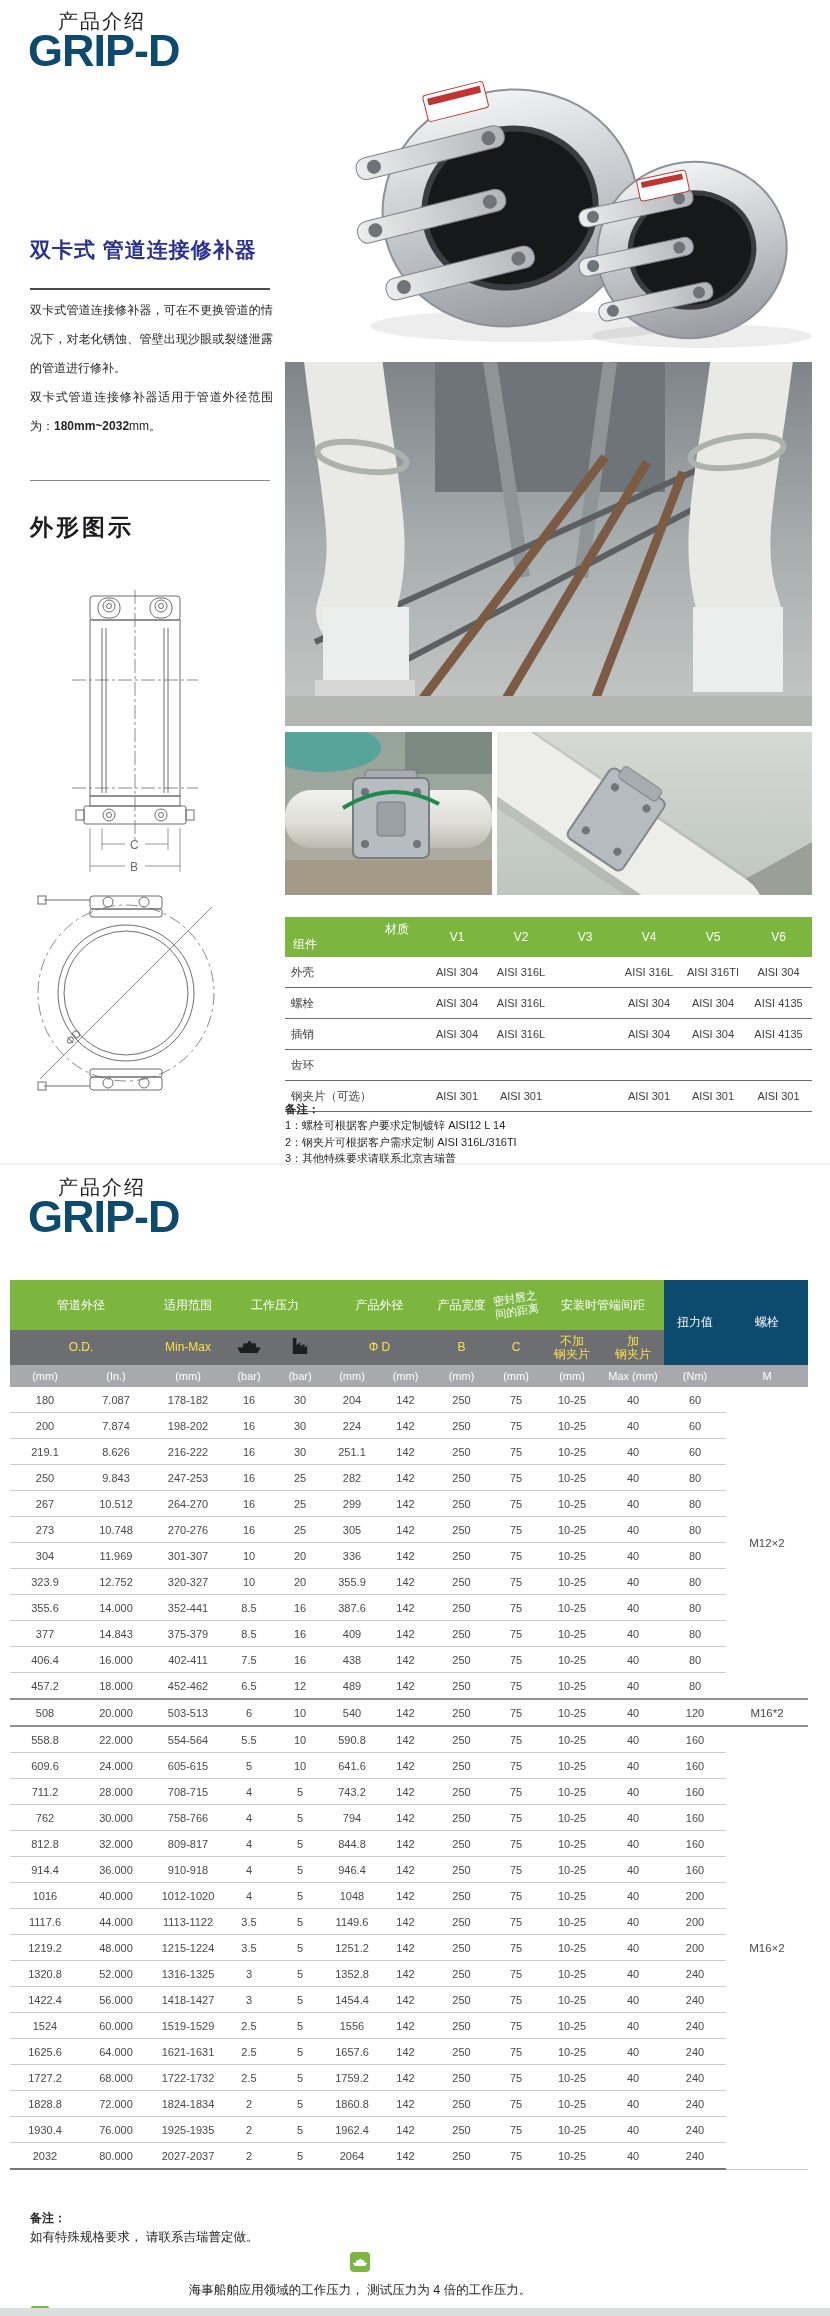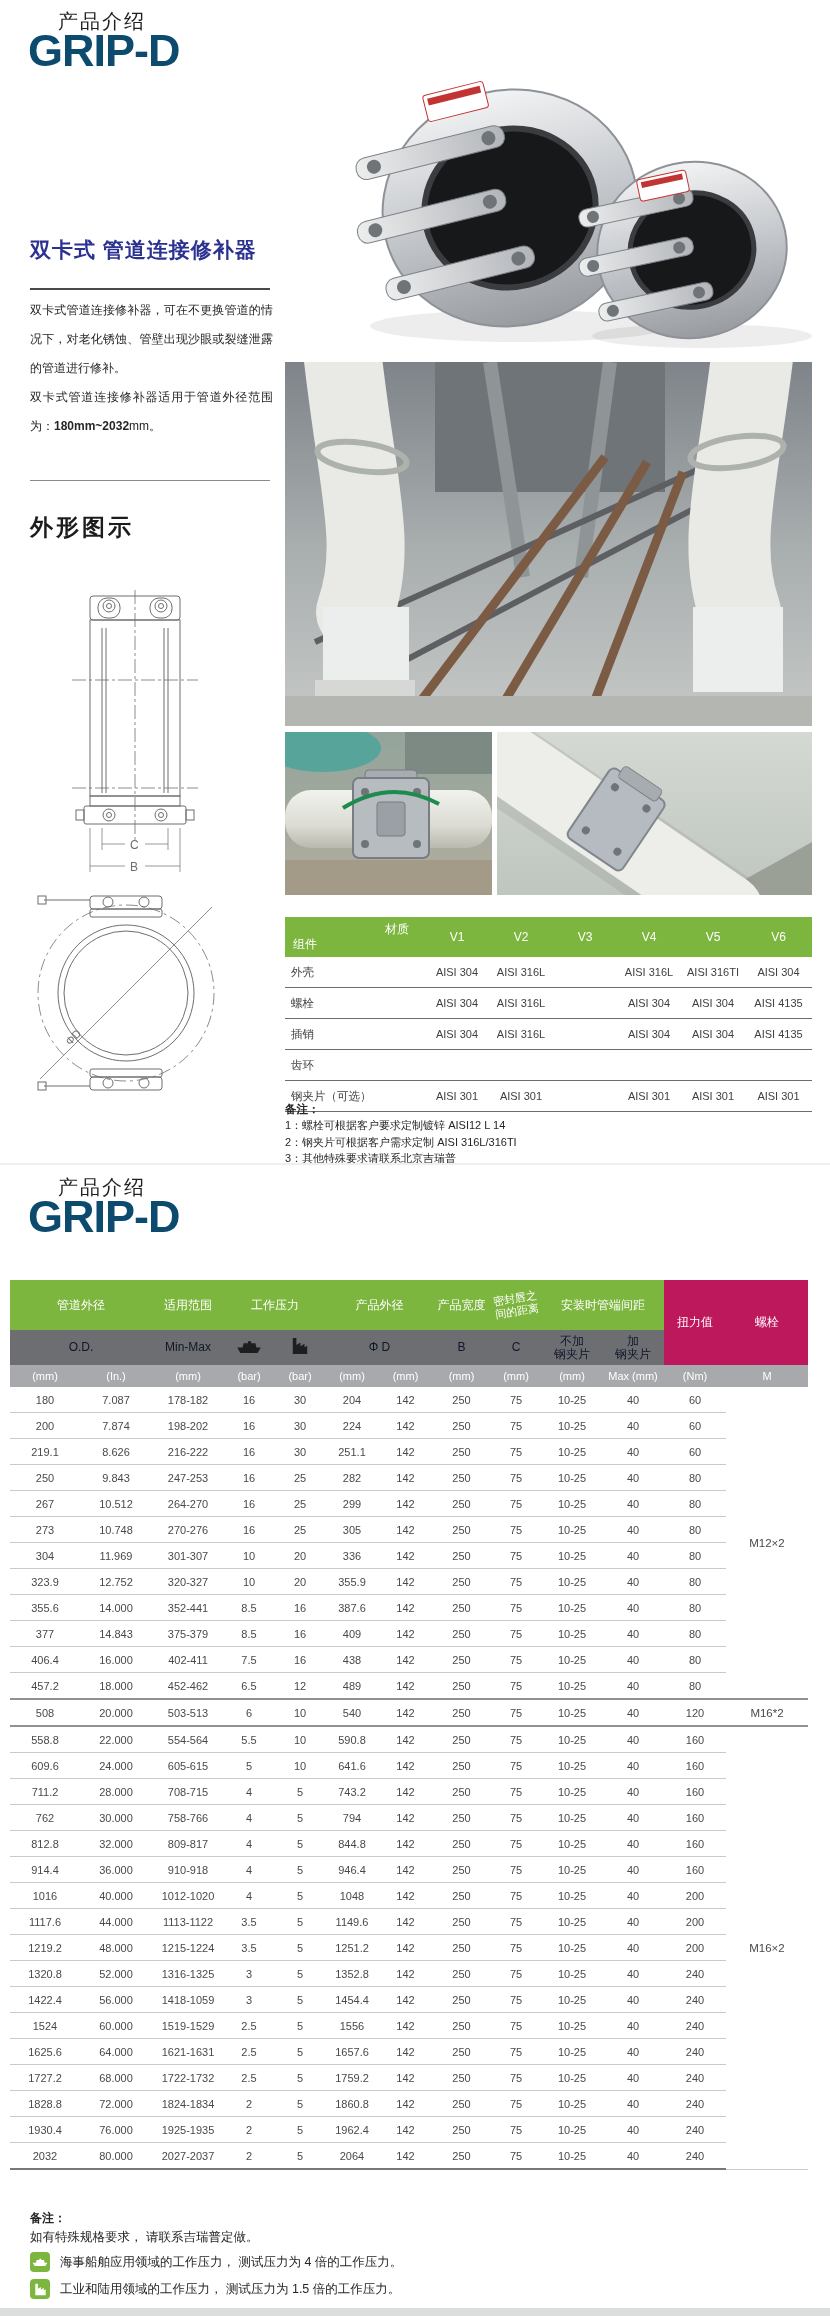--- a/index.html
+++ b/index.html
@@ -25,23 +25,23 @@
   .materials tbody td.mlabel{text-align:left;padding-left:6px;font-size:11.5px;}
   .corner{position:relative;background-image:linear-gradient(to bottom right,transparent calc(50% - 1px),rgba(255,255,255,.85) calc(50% - 1px),rgba(255,255,255,.85) calc(50% + 1px),transparent calc(50% + 1px));}
   .corner .cm{position:absolute;top:4px;right:16px;font-size:12px;}
   .corner .cc{position:absolute;bottom:4px;left:8px;font-size:12px;}
   .notes-title{font-size:11.5px;font-weight:700;color:#262626;}
   .notes-line{font-size:11px;color:#262626;line-height:16.5px;}
   
   .spec{width:798px;}
   .spec th,.spec td{padding:0;}
   .spec .h1 th{background:#7cb63e;color:#fff;font-size:12px;font-weight:400;height:50px;vertical-align:middle;}
-  .spec .h2 th{background:#6d6e71;color:#0f172a;font-size:12px;font-weight:400;height:35px;vertical-align:middle;line-height:13px;}
+  .spec .h2 th{background:#6d6e71;color:#fde047;font-size:12px;font-weight:400;height:35px;vertical-align:middle;line-height:13px;}
   .spec .h3 th{background:#a7a9ac;color:#fff;font-size:11px;font-weight:400;height:22px;vertical-align:middle;}
-  .spec th.green-span{background:#be185d;color:#fff;vertical-align:middle;font-size:12px;}
+  .spec th.green-span{background:#0c4a6e;color:#fff;vertical-align:middle;font-size:12px;}
   .tilt{display:inline-block;transform:rotate(-9deg);font-size:11px;line-height:12.5px;}
   .spec tbody td{font-size:11px;color:#48494b;text-align:center;height:25px;border-bottom:1px solid #c9cacc;background:#fff;}
   .spec tbody td.bolt-cell{font-size:11.5px;border-bottom:1px solid #c9cacc;text-align:center;}
   .spec tbody tr.group-start td{border-top:2px solid #8f9194;}
   .spec tbody tr:last-child td{border-bottom:2px solid #77787b;}
   
   .f-title{font-size:12px;font-weight:700;color:#262626;}
   .f-line{font-size:12.5px;color:#262626;}
   .icon-line{display:flex;align-items:center;gap:10px;}
   .chip{width:20px;height:20px;border-radius:4px;background:#7cb63e;display:flex;align-items:center;justify-content:center;flex:0 0 20px;}
@@ -737,21 +737,21 @@
           <td>142</td>
           <td>250</td>
           <td>75</td>
           <td>10-25</td>
           <td>40</td>
           <td>240</td>
         </tr>
         <tr>
           <td>1422.4</td>
           <td>56.000</td>
-          <td>1418-1059</td>
+          <td>1418-1427</td>
           <td>3</td>
           <td>5</td>
           <td>1454.4</td>
           <td>142</td>
           <td>250</td>
           <td>75</td>
           <td>10-25</td>
           <td>40</td>
           <td>240</td>
         </tr>
@@ -838,21 +838,21 @@
           <td>10-25</td>
           <td>40</td>
           <td>240</td>
         </tr>
       </tbody>
   </table>
 
   <div class="abs" style="left:30px;top:2210px;width:660px;">
     <div class="f-title">备注：</div>
     <div class="f-line" style="margin-top:2px;">如有特殊规格要求， 请联系吉瑞普定做。</div>
-    <div class="icon-line" style="margin-top:6px;">
+    <div class="icon-line" style="margin-top:6px;flex-direction:column;">
       <span class="chip">
           <svg width="16" height="10" viewBox="0 0 24 14">
             <path fill="#ffffff" d="M6 8 L7 4 L11 4 L11 2 L14 2 L14 4 L18 4 L19 8 L23 8 L20 13 L4 13 L1 8 Z"></path>
           </svg>
         </span>
       <span class="icon-text">海事船舶应用领域的工作压力， 测试压力为 4 倍的工作压力。</span>
     </div>
     <div class="icon-line" style="margin-top:7px;">
       <span class="chip">
           <svg width="13" height="13" viewBox="0 0 20 20">

